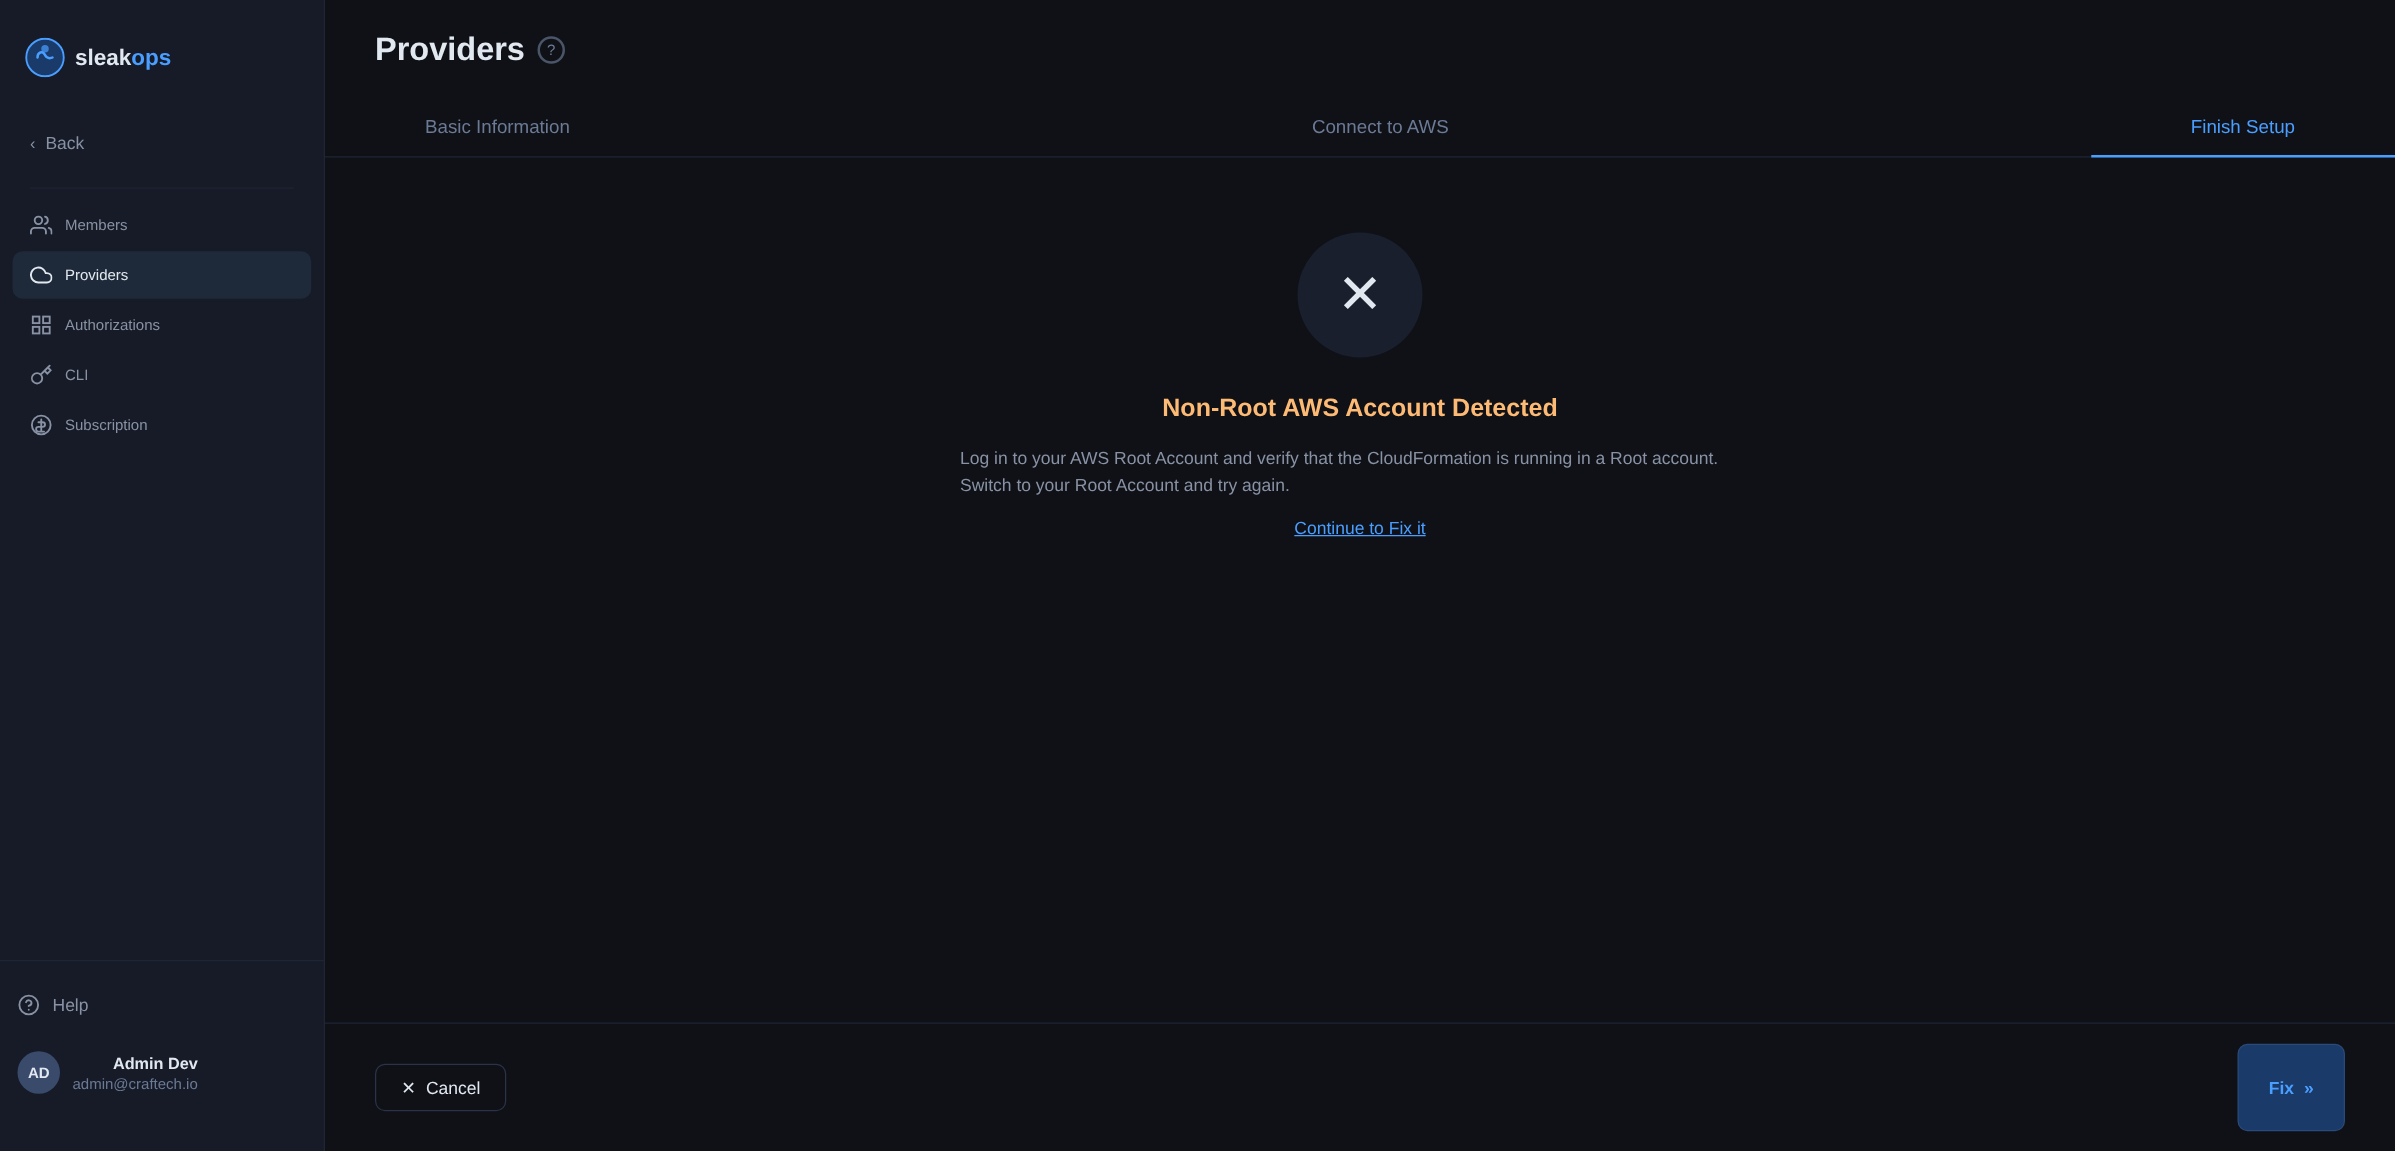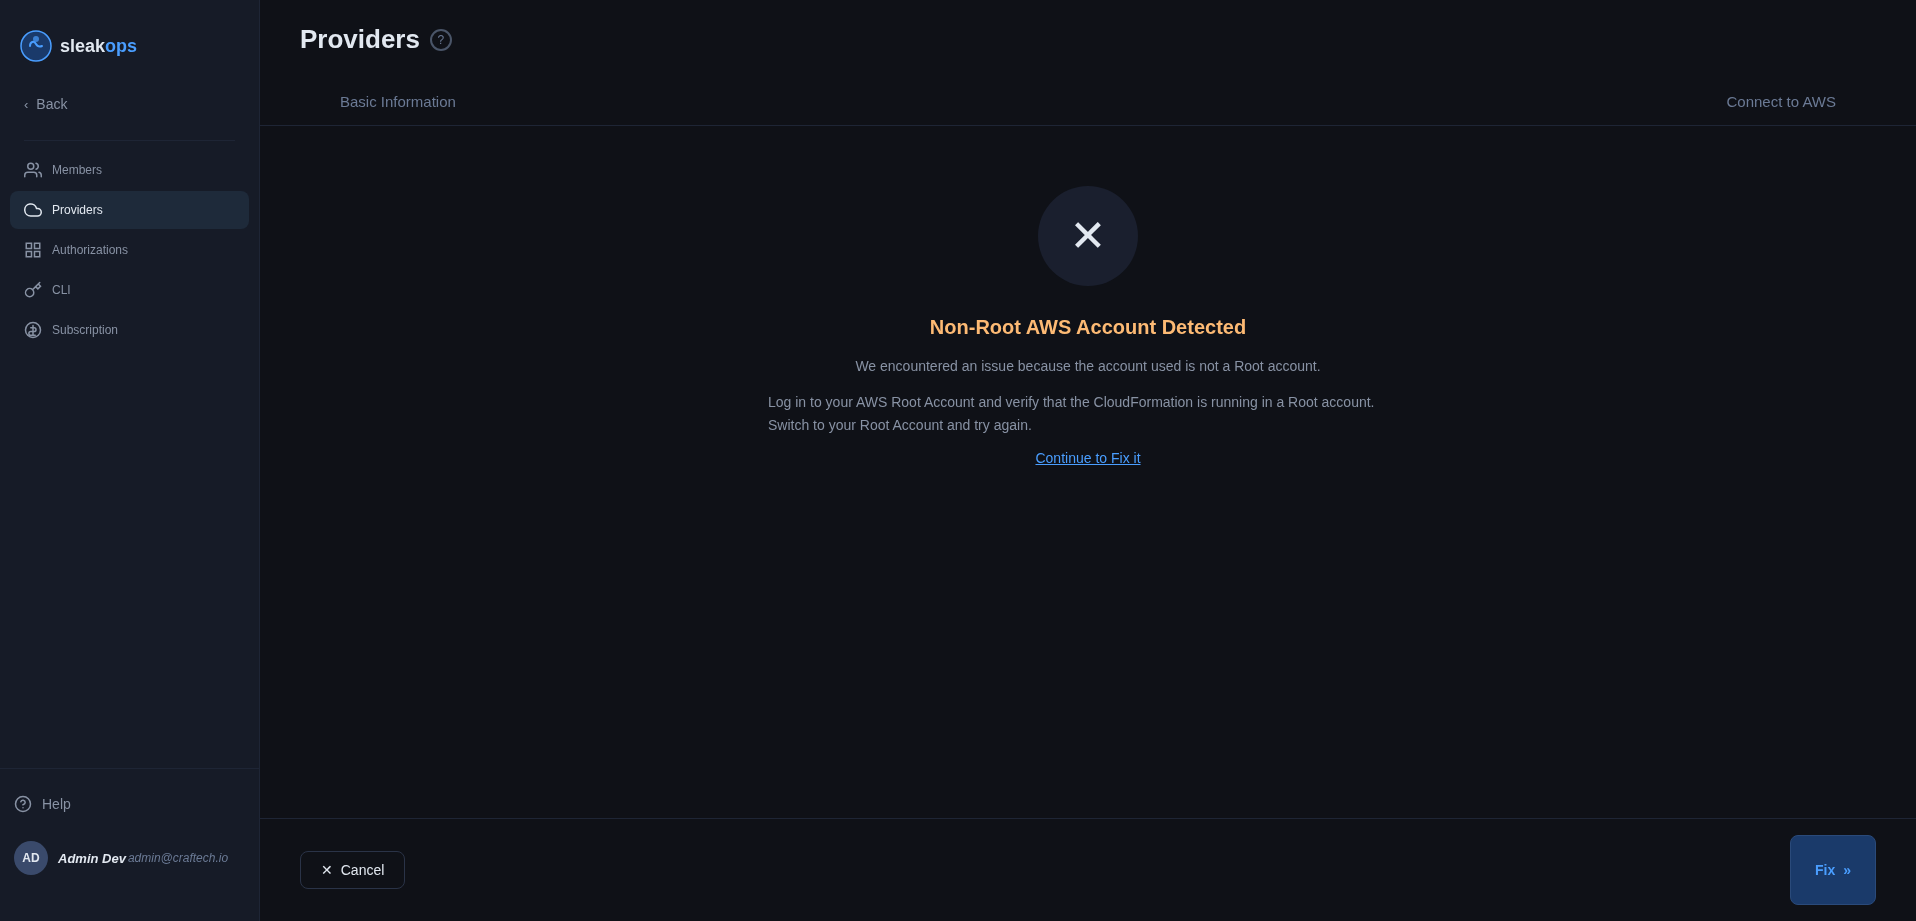--- a/index.html
+++ b/index.html
@@ -16,20 +16,21 @@
     
     .sidebar {
       width: 260px;
       min-width: 260px;
       height: 921px;
       background: #161b27;
       border-right: 1px solid #1e2535;
       display: flex;
       flex-direction: column;
       padding: 20px 0;
+      gap: 10px;
     }
     .logo-area {
       display: flex;
       align-items: center;
       gap: 8px;
       padding: 10px 20px 24px 20px;
     }
     .logo-icon {
       width: 32px;
       height: 32px;
@@ -106,21 +107,21 @@
       border-radius: 50%;
       background: #3a4a6b;
       display: flex;
       align-items: center;
       justify-content: center;
       font-size: 12px;
       font-weight: 600;
       color: #e2e8f0;
       flex-shrink: 0;
     }
-    .user-info { display: flex; gap: 2px; font-style: italic; }
+    .user-info { display: flex; flex-direction: column; gap: 2px; }
     .user-name { font-size: 13px; font-weight: 600; color: #e2e8f0; }
     .user-email { font-size: 12px; color: #6b7a95; }
 
     
     .main {
       flex: 1;
       display: flex;
       flex-direction: column;
       height: 921px;
       position: relative;
@@ -355,28 +356,30 @@
     <div class="help-circle">?</div>
   </div>
 
   <div class="tabs-container">
     <div class="tab">
       <span>Basic Information</span>
     </div>
     <div class="tab">
       <span>Connect to AWS</span>
     </div>
+    <div class="tab active">
+      <span>Finish Setup</span>
+    </div>
   </div>
 
   <div class="main-content">
     <div class="error-circle">
       <span class="error-x">✕</span>
     </div>
     <h2 class="error-title">Non-Root AWS Account Detected</h2>
-    <p class="error-desc">We encountered an issue because the account used is not a Root account.</p>
     <p class="error-desc">Log in to your AWS Root Account and verify that the CloudFormation is running in a Root account. Switch to your Root Account and try again.</p>
     <span class="continue-link">Continue to Fix it</span>
   </div>
 
   <div class="main-footer">
     <button class="cancel-btn">
       <span style="font-size:14px;">✕</span>
       <span>Cancel</span>
     </button>
     <button class="fix-btn">

